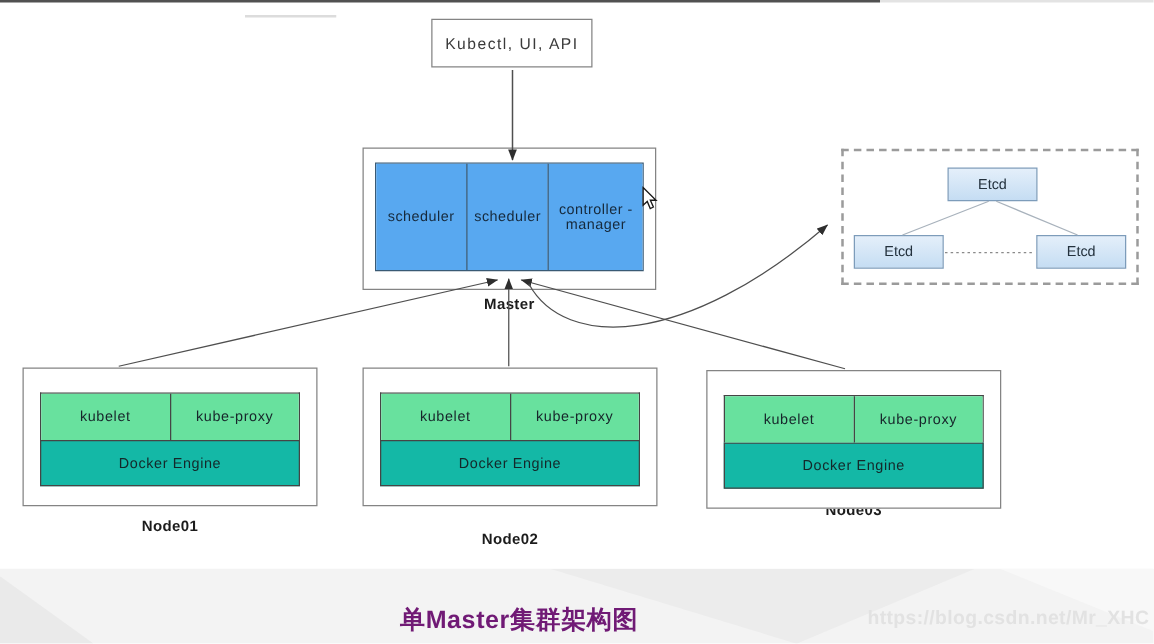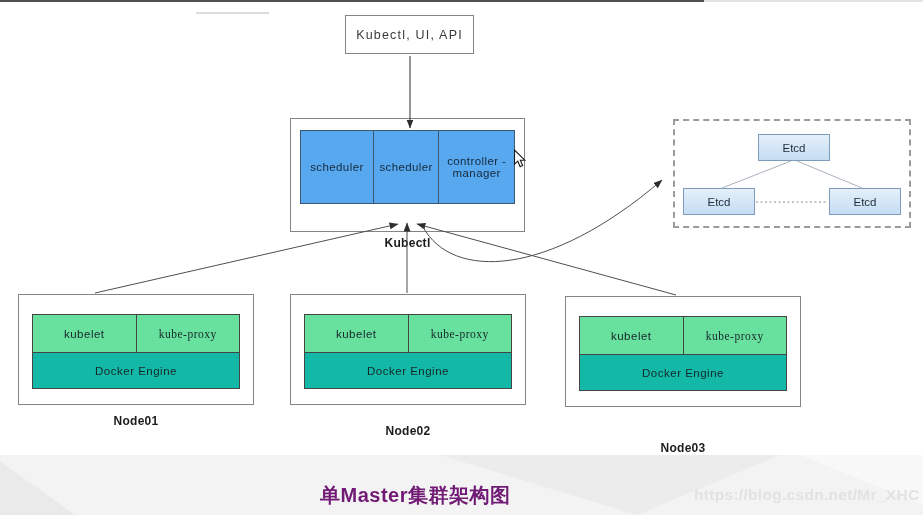--- a/index.html
+++ b/index.html
@@ -9,37 +9,37 @@
   }
   
   .obox {position:absolute; background:#fff; border:1.5px solid #848484; box-sizing:border-box;}
   .lbl  {position:absolute; font-weight:bold; font-size:12px; color:#1c1c1c; text-align:center; letter-spacing:.3px;}
 
   
   .client-box {display:flex; align-items:center; justify-content:center;
     font-size:12.5px; color:#3a3a3a; letter-spacing:1.2px;}
 
   
-  .master-row {position:absolute; left:300px; top:130px; width:215px; height:74px;
+  .master-row {position:absolute; left:300px; top:130px; width:215px; height:87px;
     display:flex; border:1.5px solid #3a5a74; box-sizing:border-box;}
   .comp {background:#58a8f0; display:flex; align-items:center; justify-content:center;
     text-align:center; font-size:11.5px; color:#16293b; letter-spacing:.4px; padding:0 2px; box-sizing:border-box;}
   .comp + .comp {border-left:1.5px solid #3a5a74;}
   .comp:nth-child(1){flex:74;}
   .comp:nth-child(2){flex:66;}
   .comp:nth-child(3){flex:77;}
 
   
   .node {position:absolute; width:236px; height:111px; background:#fff;
     border:1.5px solid #848484; box-sizing:border-box;}
   .node-inner {position:absolute; left:13px; right:13px; top:19px;}
   .agents {display:flex; height:37px; border:1.5px solid #454545; border-bottom:none; box-sizing:content-box;}
   .agent {flex:1; background:#68e19e; display:flex; align-items:center; justify-content:center;
     font-size:11.5px; color:#17262b; letter-spacing:.5px;}
-  .agent + .agent {border-left:1.5px solid #454545;font-family:Liberation Serif, serif;}
+  .agent + .agent {border-left:1.5px solid #454545;}
   .engine {height:35px; border:1.5px solid #454545; background:#14b8a6;
     display:flex; align-items:center; justify-content:center; font-size:11.5px; color:#14282a; letter-spacing:.5px;}
 
   
   .etcd-cluster {position:absolute; left:673px; top:119px; width:238px; height:109px;
     border:2px dashed #9b9b9b; box-sizing:border-box; background:transparent;}
   .etcd {position:absolute; width:72px; height:27px;
     background:linear-gradient(180deg,#e4effa 0%, #c5ddf3 100%);
     border:1px solid #7d9cba; box-sizing:border-box;
     display:flex; align-items:center; justify-content:center; font-size:11.5px; color:#23313d;}
@@ -87,21 +87,21 @@
     <div class="comp">
       <span>scheduler</span>
     </div>
     <div class="comp">
       <span>scheduler</span>
     </div>
     <div class="comp">
       <span>controller -manager</span>
     </div>
   </div>
-  <div class="lbl" style="left:290px; top:236px; width:235px;">Kubectl</div>
+  <div class="lbl" style="left:290px; top:236px; width:235px;">Master</div>
 
   <div class="etcd-cluster z10"></div>
   <div class="etcd z10" style="left:758px; top:134px;">
     <span>Etcd</span>
   </div>
   <div class="etcd z10" style="left:683px; top:188px;">
     <span>Etcd</span>
   </div>
   <div class="etcd z10" style="left:829px; top:188px;">
     <span>Etcd</span>
@@ -149,21 +149,21 @@
         </div>
         <div class="agent">
           <span>kube-proxy</span>
         </div>
       </div>
       <div class="engine">
         <span>Docker Engine</span>
       </div>
     </div>
   </div>
-  <div class="lbl" style="left:565px; top:441px; width:236px;">Node03</div>
+  <div class="lbl" style="left:565px; top:401px; width:236px;">Node03</div>
 
   <svg class="wires" width="923" height="515" viewBox="0 0 923 515">
     <defs>
       <marker id="ah" markerWidth="10" markerHeight="8" refX="8.5" refY="3.5" orient="auto" markerUnits="userSpaceOnUse">
         <polygon points="0 0, 9 3.5, 0 7" fill="#2e2e2e"></polygon>
       </marker>
     </defs>
 
     <line x1="410" y1="56" x2="410" y2="128" stroke="#4f4f4f" stroke-width="1.2" marker-end="url(#ah)"></line>
 

